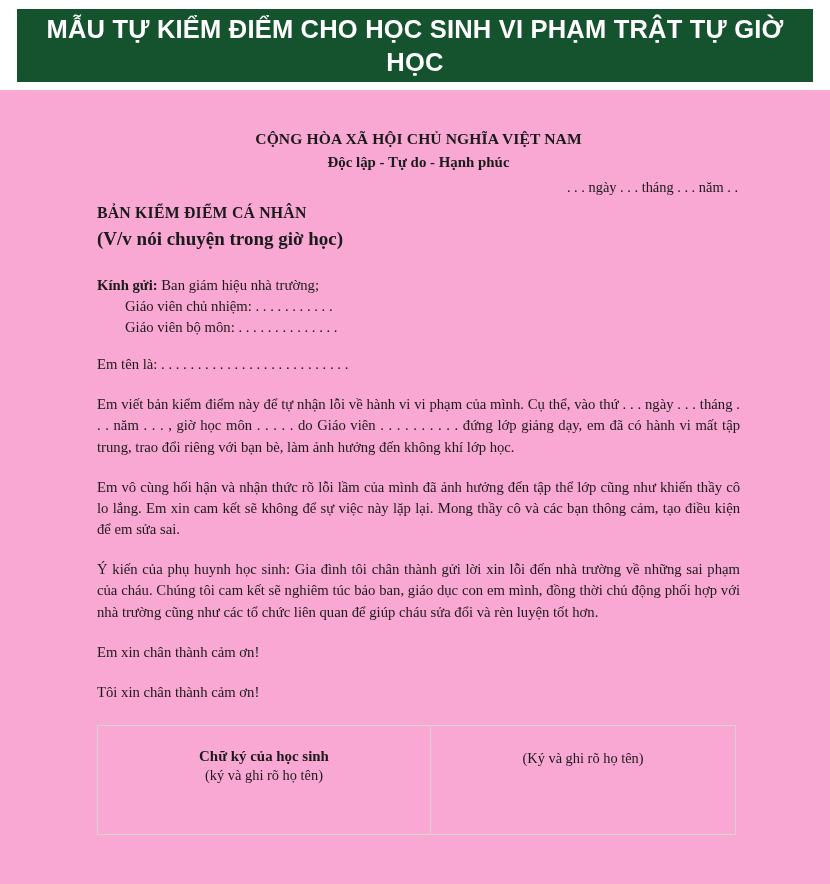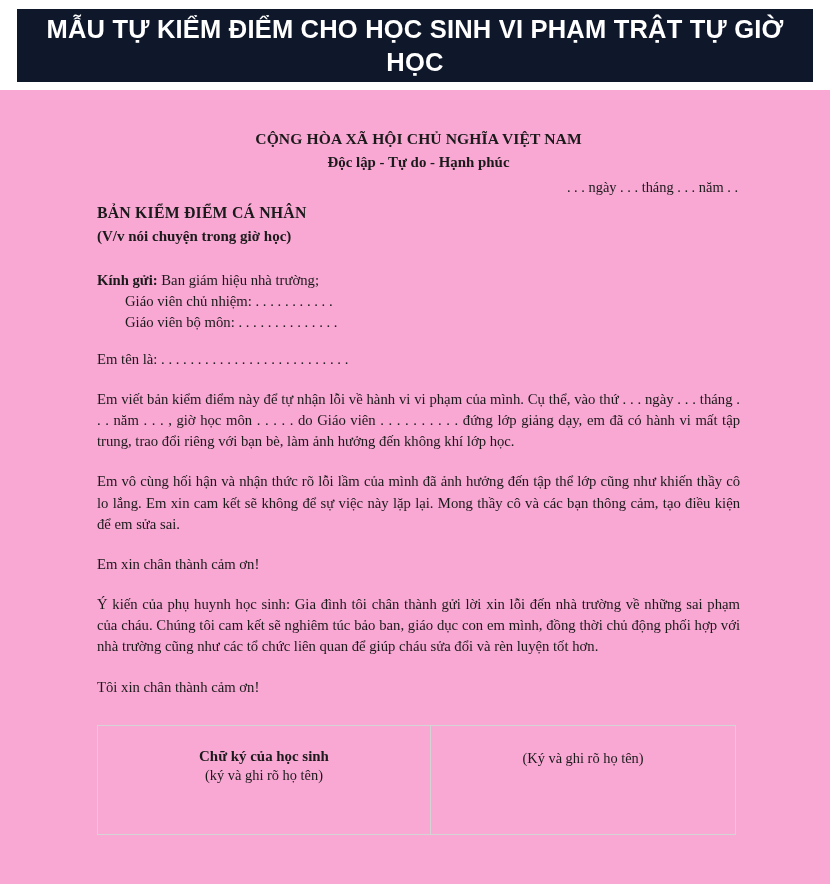--- a/index.html
+++ b/index.html
@@ -17,21 +17,21 @@
     color: #1a1a1a;
   }
 
   
   .banner {
     position: absolute;
     left: 17px;
     top: 9px;
     width: 796px;
     height: 73px;
-    background: #0f172a;
+    background: #14532d;
     display: flex;
     align-items: center;
     justify-content: center;
     box-sizing: border-box;
     padding: 0 14px;
   }
   .banner-title {
     font-family: "Liberation Sans", "DejaVu Sans", sans-serif;
     color: #ffffff;
     font-weight: bold;
@@ -93,21 +93,21 @@
     margin-top: 4px;
   }
   .doc-title {
     font-weight: bold;
     font-size: 15.8px;
     letter-spacing: 0.2px;
     white-space: nowrap;
   }
   .doc-subtitle {
     font-weight: bold;
-    font-size: 15px;
+    font-size: 19px;
     margin-top: 2px;
     white-space: nowrap;
   }
 
   
   .recipients {
     margin-top: 24px;
   }
   .recipient-line {
     white-space: nowrap;
@@ -200,23 +200,23 @@
     </div>
 
     <div class="identity">
       <div class="identity-line">Em tên là: . . . . . . . . . . . . . . . . . . . . . . . . . .</div>
     </div>
 
     <p class="para">Em viết bản kiểm điểm này để tự nhận lỗi về hành vi vi phạm của mình. Cụ thể, vào thứ . . . ngày . . . tháng . . . năm . . . , giờ học môn . . . . . do Giáo viên . . . . . . . . . . đứng lớp giảng dạy, em đã có hành vi mất tập trung, trao đổi riêng với bạn bè, làm ảnh hưởng đến không khí lớp học.</p>
 
     <p class="para">Em vô cùng hối hận và nhận thức rõ lỗi lầm của mình đã ảnh hưởng đến tập thể lớp cũng như khiến thầy cô lo lắng. Em xin cam kết sẽ không để sự việc này lặp lại. Mong thầy cô và các bạn thông cảm, tạo điều kiện để em sửa sai.</p>
 
+    <p class="para">Ý kiến của phụ huynh học sinh: Gia đình tôi chân thành gửi lời xin lỗi đến nhà trường về những sai phạm của cháu. Chúng tôi cam kết sẽ nghiêm túc bảo ban, giáo dục con em mình, đồng thời chủ động phối hợp với nhà trường cũng như các tổ chức liên quan để giúp cháu sửa đổi và rèn luyện tốt hơn.</p>
+
     <p class="para single">Em xin chân thành cảm ơn!</p>
-
-    <p class="para">Ý kiến của phụ huynh học sinh: Gia đình tôi chân thành gửi lời xin lỗi đến nhà trường về những sai phạm của cháu. Chúng tôi cam kết sẽ nghiêm túc bảo ban, giáo dục con em mình, đồng thời chủ động phối hợp với nhà trường cũng như các tổ chức liên quan để giúp cháu sửa đổi và rèn luyện tốt hơn.</p>
 
     <p class="para single">Tôi xin chân thành cảm ơn!</p>
 
   </div>
 
   <div class="sign-table">
     <div class="sign-cell left">
       <div class="sign-role">Chữ ký của học sinh</div>
       <div class="sign-note">(ký và ghi rõ họ tên)</div>
     </div>

